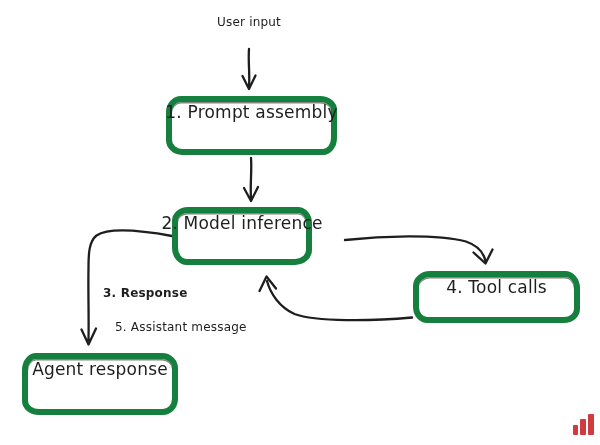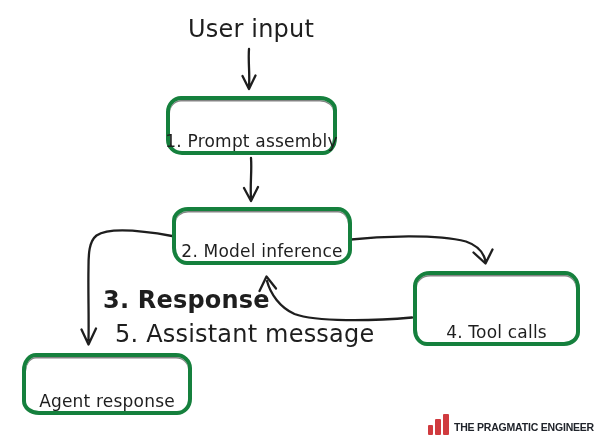--- a/index.html
+++ b/index.html
@@ -25,37 +25,37 @@
   svg.arrows path {
     fill: none;
     stroke: #1e1e1e;
     stroke-width: 2.3;
     stroke-linecap: round;
     stroke-linejoin: round;
   }
   .node {
     position: absolute;
     box-sizing: border-box;
-    border: 4px solid #15803d;
+    border: 6px solid #15803d;
     background: #ffffff;
     display: flex;
-    align-items: flex-end;
+    align-items: flex-start;
     justify-content: center;
     font-size: 17px;
     letter-spacing: 0.2px;
     white-space: nowrap;
     box-shadow: inset 0 1.5px 0 rgba(30,30,30,0.55);
   }
   .node-prompt   { left: 166px; top:  96px; width: 171px; height: 59px; border-radius: 15px 17px 14px 16px / 16px 14px 17px 15px; }
-  .node-model    { left: 172px; top: 207px; width: 180px; height: 58px; border-radius: 16px 14px 17px 15px / 14px 16px 15px 17px; }
-  .node-tools    { left: 413px; top: 271px; width: 167px; height: 75px; border-radius: 17px 15px 16px 14px / 15px 17px 14px 16px; }
-  .node-agent    { left:  22px; top: 353px; width: 170px; height: 62px; border-radius: 14px 16px 15px 17px / 17px 15px 16px 14px; }
+  .node-model    { left: 172px; top: 207px; width: 140px; height: 58px; border-radius: 16px 14px 17px 15px / 14px 16px 15px 17px; }
+  .node-tools    { left: 413px; top: 271px; width: 167px; height: 52px; border-radius: 17px 15px 16px 14px / 15px 17px 14px 16px; }
+  .node-agent    { left:  22px; top: 353px; width: 156px; height: 62px; border-radius: 14px 16px 15px 17px / 17px 15px 16px 14px; }
   .free-label {
     position: absolute;
-    font-size: 24px;
+    font-size: 12px;
     letter-spacing: 0.2px;
     white-space: nowrap;
   }
   .label-user-input { left: 188px; top: 15px; width: 122px; text-align: center; }
   .label-response   { left: 103px; top: 286px; font-weight: bold; }
   .label-assistant  { left: 115px; top: 320px; }
   .brand {
     position: absolute;
     right: 6px;
     bottom: 9px;
@@ -127,16 +127,15 @@
   <div class="free-label label-response">3. Response</div>
 
   <div class="free-label label-assistant">5. Assistant message</div>
 
   <div class="brand">
     <div class="brand-bars">
       <i></i>
         <i></i>
         <i></i>
     </div>
-    <span class="brand-name">THE PRAGMATIC ENGINEER</span>
   </div>
 
 </div>
 
 </body></html>

